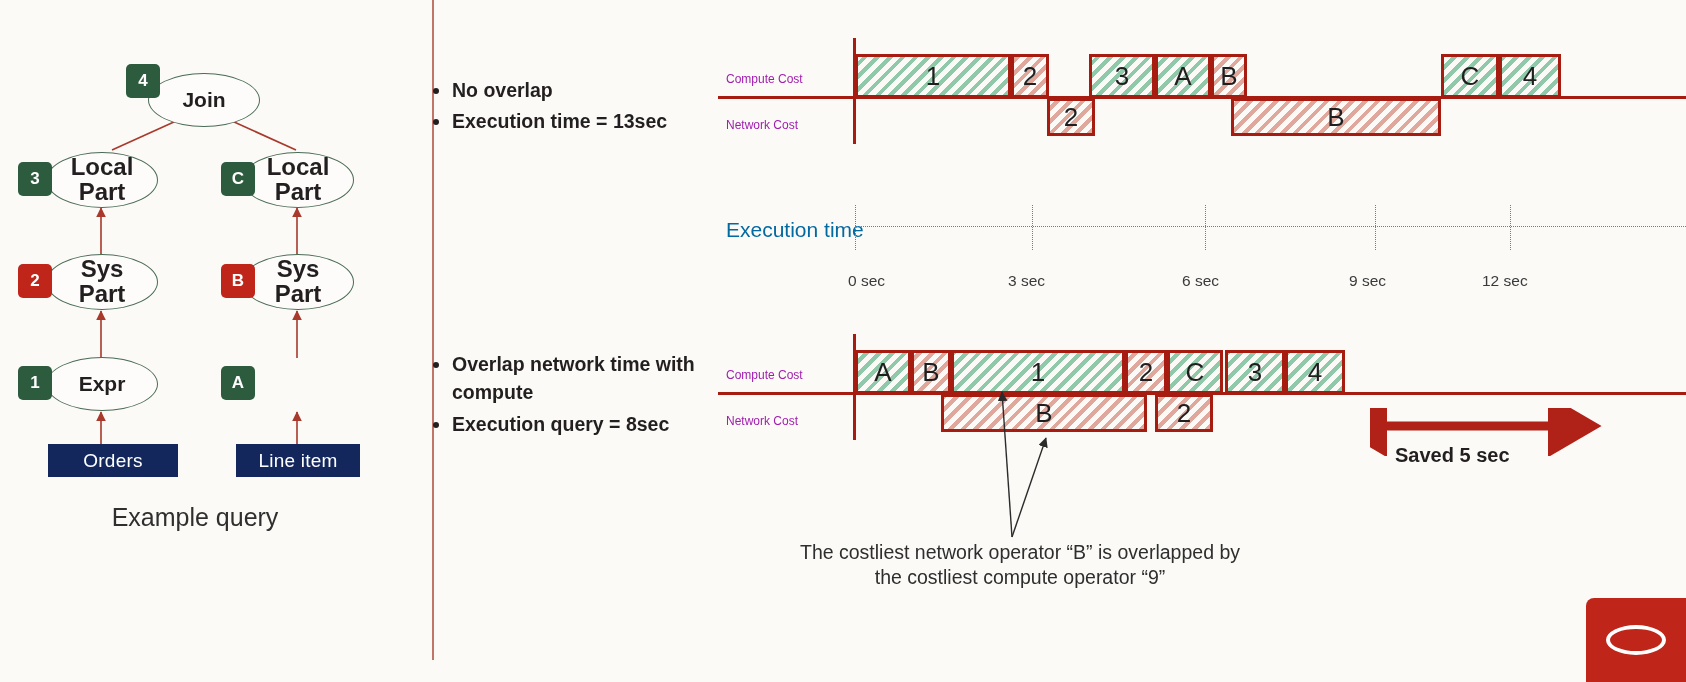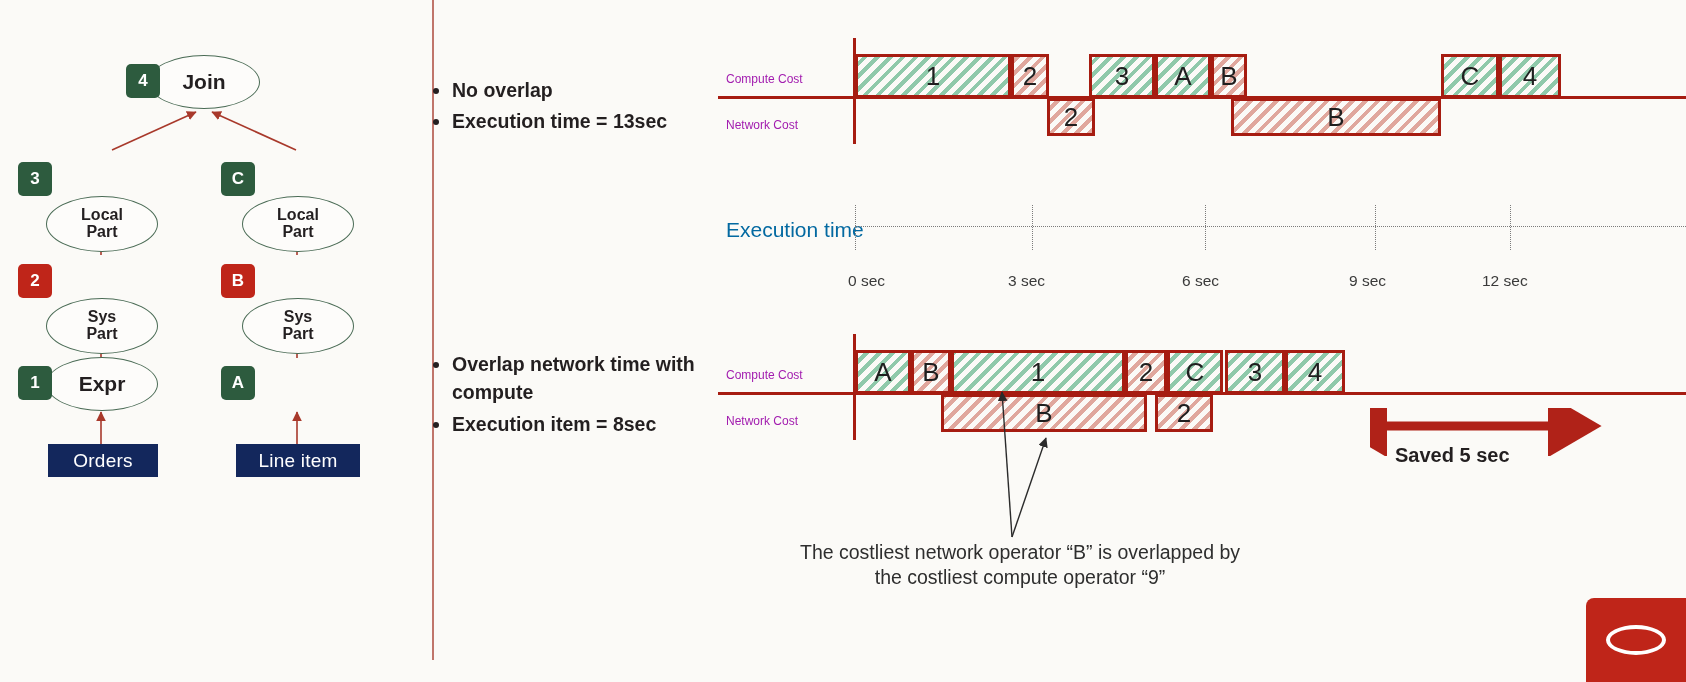--- a/index.html
+++ b/index.html
@@ -23,21 +23,21 @@
     border-radius:50%;
     background:#fdfcfa;
     display:flex;align-items:center;justify-content:center;
     text-align:center;
     font-weight:bold;
     color:#231f20;
     line-height:1.04;
     box-sizing:border-box;
   }
   .node.n1line{font-size:21px;}
-  .node.n2line{font-size:16px;margin-top:44px;}
+  .node.n2line{font-size:24px;}
 
   .badge{
     position:absolute;
     width:34px;height:34px;
     border-radius:5px;
     display:flex;align-items:center;justify-content:center;
     color:#fff;font-size:17px;font-weight:bold;
     z-index:4;
   }
   .badge.green{background:#2d5b3e;}
@@ -126,21 +126,21 @@
     <line x1="112" y1="150" x2="196" y2="112" stroke="#a8392b" stroke-width="1.6" marker-end="url(#ah)"></line>
     <line x1="296" y1="150" x2="212" y2="112" stroke="#a8392b" stroke-width="1.6" marker-end="url(#ah)"></line>
     <line x1="101" y1="255" x2="101" y2="208" stroke="#a8392b" stroke-width="1.6" marker-end="url(#ah)"></line>
     <line x1="101" y1="358" x2="101" y2="311" stroke="#a8392b" stroke-width="1.6" marker-end="url(#ah)"></line>
     <line x1="101" y1="444" x2="101" y2="412" stroke="#a8392b" stroke-width="1.6" marker-end="url(#ah)"></line>
     <line x1="297" y1="255" x2="297" y2="208" stroke="#a8392b" stroke-width="1.6" marker-end="url(#ah)"></line>
     <line x1="297" y1="358" x2="297" y2="311" stroke="#a8392b" stroke-width="1.6" marker-end="url(#ah)"></line>
     <line x1="297" y1="444" x2="297" y2="412" stroke="#a8392b" stroke-width="1.6" marker-end="url(#ah)"></line>
   </svg>
 
-  <div class="node n1line" style="left:148px;top:55px;width:112px;height:54px;">
+  <div class="node n1line" style="left:148px;top:73px;width:112px;height:54px;">
     <span>Join</span>
   </div>
   <div class="badge green" style="left:126px;top:64px;">
     <span>4</span>
   </div>
 
   <div class="node n2line" style="left:46px;top:152px;width:112px;height:56px;flex-direction:column;">
     <span>Local</span>
     <span>Part</span>
   </div>
@@ -176,27 +176,30 @@
     <span>Part</span>
   </div>
   <div class="badge red" style="left:221px;top:264px;">
     <span>B</span>
   </div>
 
   <div class="badge green" style="left:221px;top:366px;">
     <span>A</span>
   </div>
 
-  <div class="tablebox" style="left:48px;top:444px;width:110px;height:33px;">
+  <div class="tablebox" style="left:48px;top:444px;width:130px;height:33px;">
     <span>Orders</span>
   </div>
   <div class="tablebox" style="left:236px;top:444px;width:124px;height:33px;">
     <span>Line item</span>
   </div>
 
+  <div class="abs" id="example-query-label">
+    <span>Example query</span>
+  </div>
 </div>
 
 <div class="abs" id="vdivider"></div>
 
 <div class="bullets" style="left:430px;top:76px;width:280px;">
   <ul>
     <li>No overlap</li>
     <li>Execution time = 13sec</li>
   </ul>
 </div>
@@ -262,21 +265,21 @@
     <span>6 sec</span></div>
   <div class="tick-label" style="left:1349px;top:82px;">
     <span>9 sec</span></div>
   <div class="tick-label" style="left:1482px;top:82px;">
     <span>12 sec</span></div>
 </div>
 
 <div class="bullets" style="left:430px;top:350px;width:285px;">
   <ul>
     <li>Overlap network time with compute</li>
-    <li>Execution item = 8sec</li>
+    <li>Execution query = 8sec</li>
   </ul>
 </div>
 
 <div class="abs" style="left:0;top:330px;width:1686px;height:160px;">
   <div class="row-label" style="left:726px;top:30px;">
     <span>Compute Cost</span>
   </div>
   <div class="row-label" style="left:726px;top:76px;">
     <span>Network Cost</span>
   </div>

